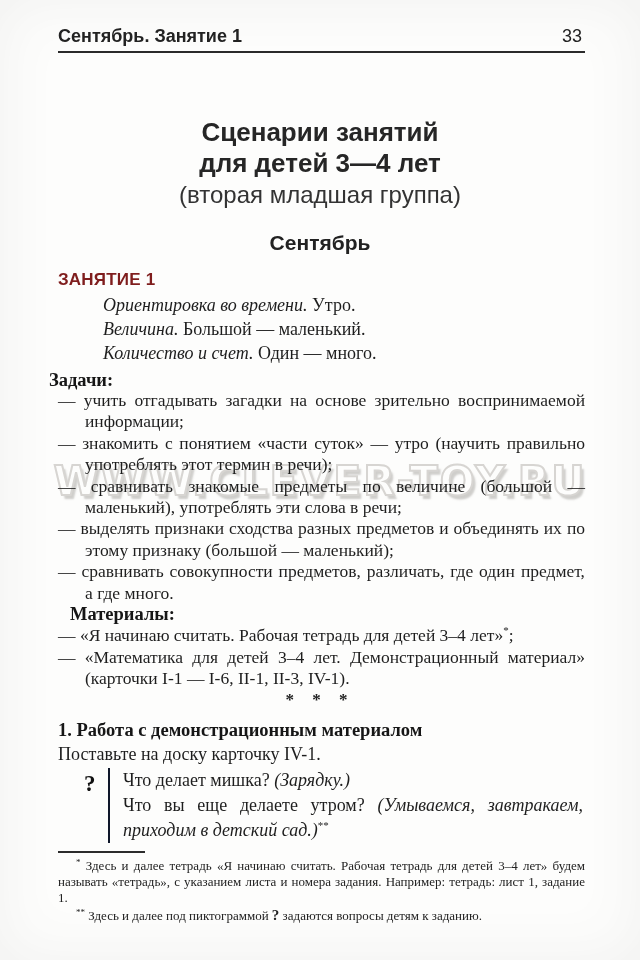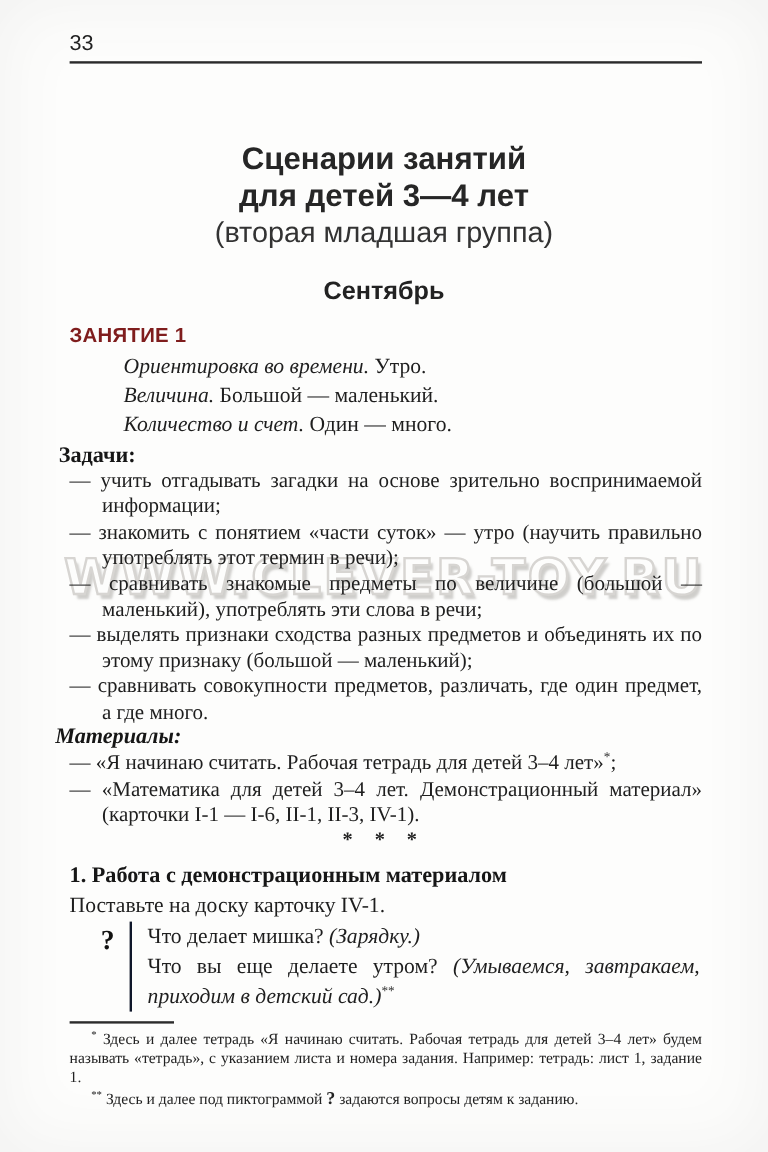--- a/index.html
+++ b/index.html
@@ -64,22 +64,22 @@
     font-weight:bold;font-size:18.5px;color:#161616;
   }
   .tasks{
     position:absolute;top:390px;left:58px;width:527px;
     font-size:17.5px;line-height:21.4px;text-align:justify;
   }
   .li{padding-left:27px;text-indent:-27px;}
 
   
   .materials-heading{
-    position:absolute;top:604px;left:46px;
-    font-weight:bold;font-size:18.5px;color:#161616;font-style:italic;
+    position:absolute;top:604px;left:70px;
+    font-weight:bold;font-size:18.5px;color:#161616;
   }
   .materials{
     position:absolute;top:625px;left:58px;width:527px;
     font-size:17.5px;line-height:21.6px;text-align:justify;
   }
   sup{font-size:11px;line-height:0;vertical-align:super;}
 
   
   .stars{
     position:absolute;top:690px;left:0;width:100%;text-align:center;
@@ -134,20 +134,21 @@
 </head>
 <body>
 
 <div class="page">
 
   <div class="watermark">WWW.CLEVER-TOY.RU</div>
 
   <div class="layer">
 
     <div class="running-head">
+      <span>Сентябрь. Занятие 1</span>
       <span class="pageno">33</span>
     </div>
     <div class="head-rule"></div>
 
     <div class="book-title">
       <div class="t-bold">Сценарии занятий</div>
       <div class="t-bold">для детей 3—4 лет</div>
       <div class="t-reg">(вторая младшая группа)</div>
     </div>
 

